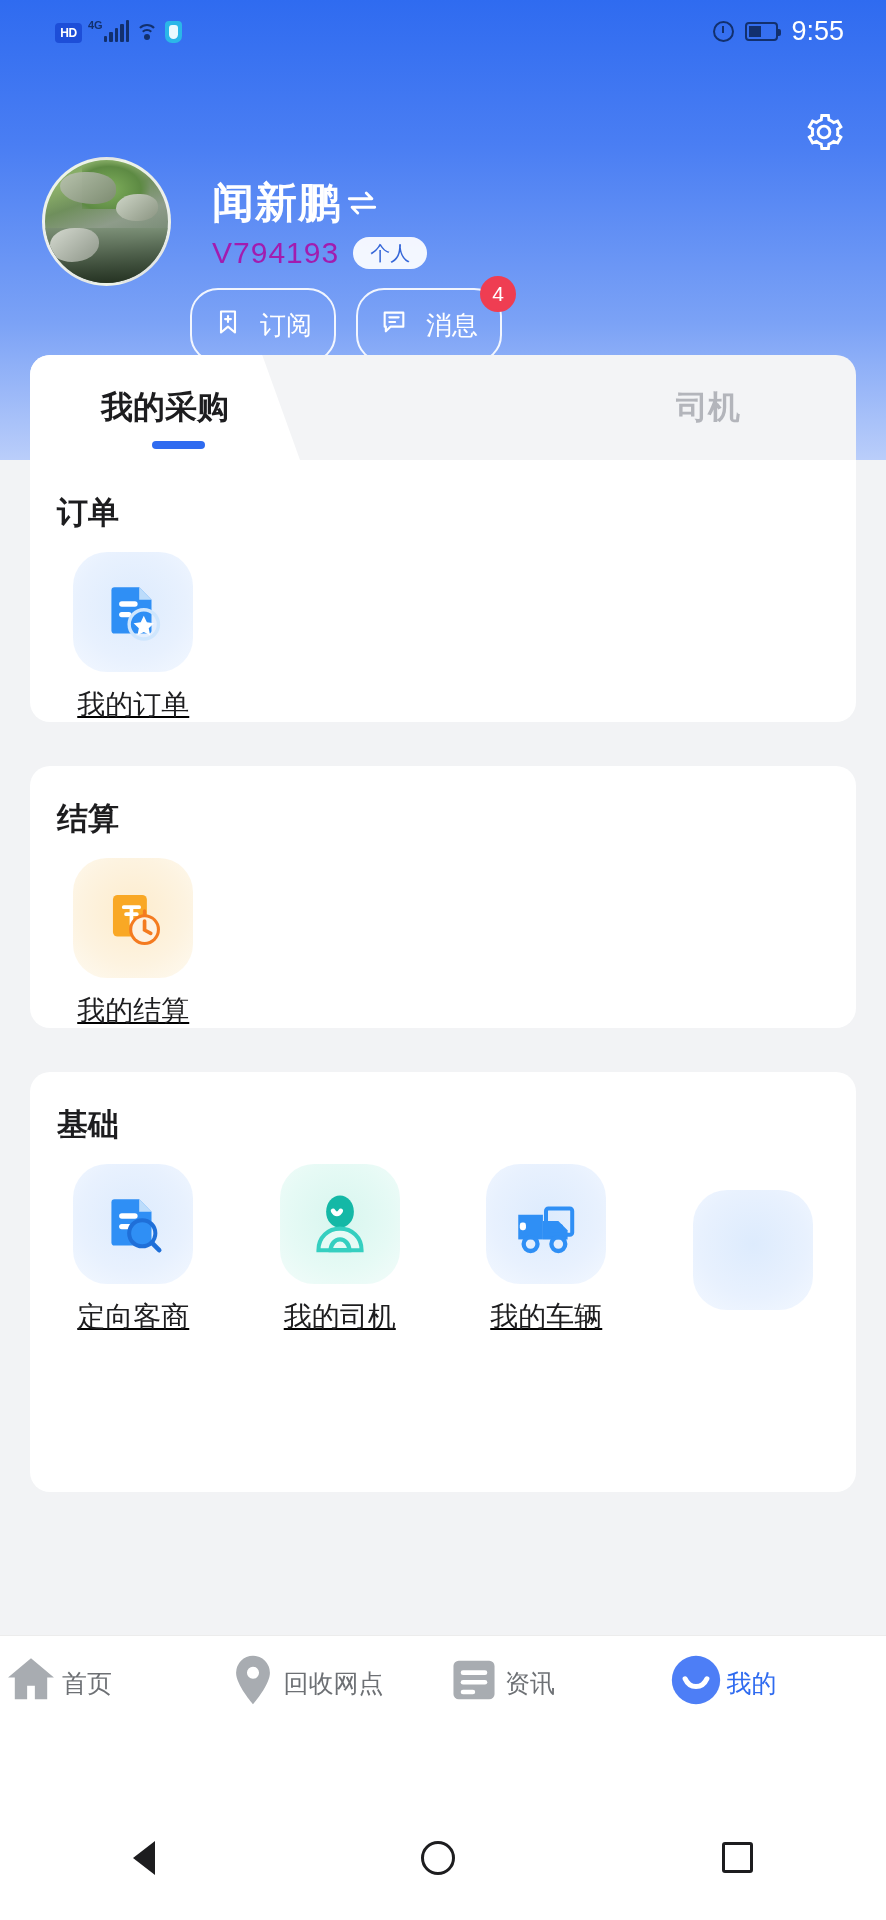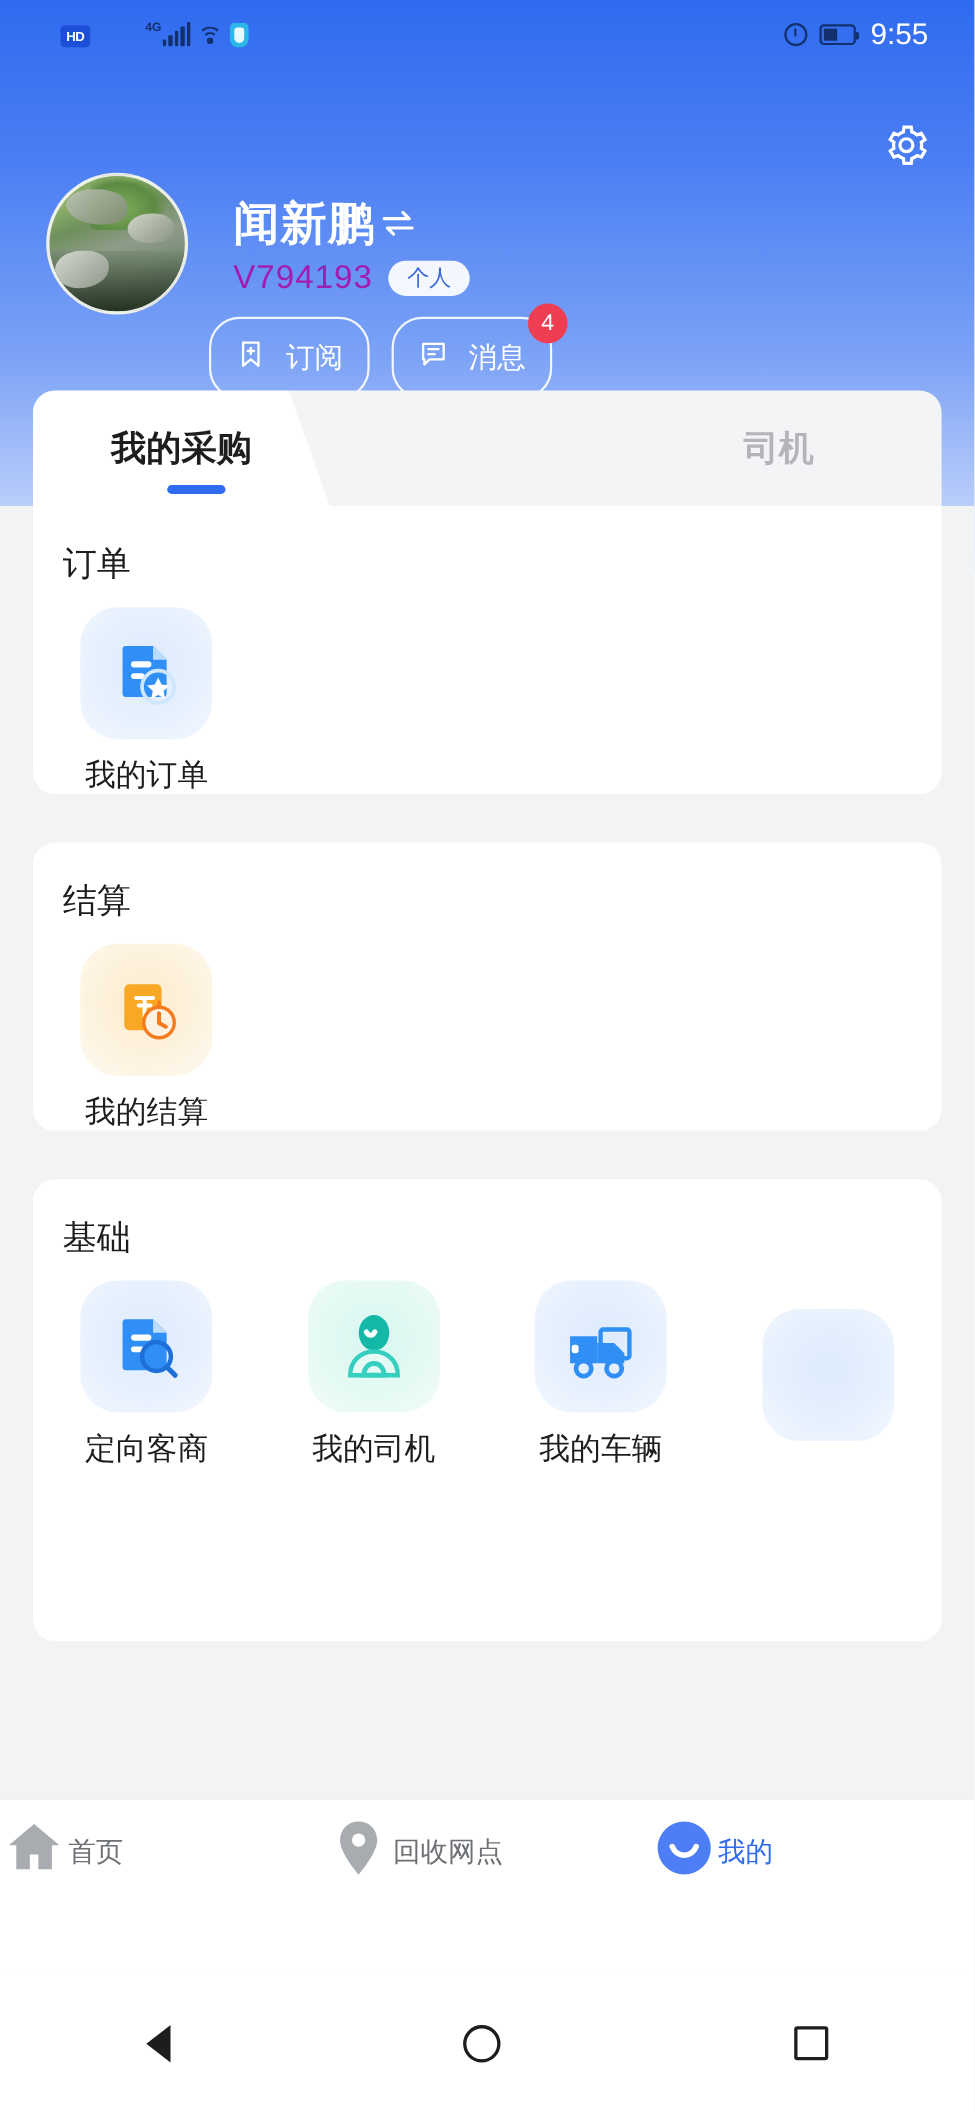--- a/index.html
+++ b/index.html
@@ -26,21 +26,21 @@
     position:absolute; left:0; top:0; width:886px; height:62px;
     display:flex; align-items:center; color:#fff;
   }
   .sb-left { display:flex; align-items:flex-end; gap:6px; margin-left:55px; }
   .sb-right { display:flex; align-items:center; gap:11px; margin-left:auto; margin-right:42px; }
   .hd-badge {
     width:27px; height:20px; border-radius:4px; background:#1d4ed8;
     color:#fff; font-size:12px; font-weight:bold; line-height:20px; text-align:center;
     letter-spacing:-0.5px;
   }
-  .net-wrap { display:flex; align-items:flex-start; gap:1px; position:relative;margin-left:44px; }
+  .net-wrap { display:flex; align-items:flex-start; gap:1px; position:relative; }
   .net-label { font-size:11px; font-weight:bold; color:#12306e; line-height:1; margin-bottom:12px; }
   .bars { display:flex; align-items:flex-end; gap:2px; height:22px; }
   .bars i { display:block; width:3.5px; background:#12306e; border-radius:1px; }
   .bars i:nth-child(1){height:6px;} .bars i:nth-child(2){height:10px;}
   .bars i:nth-child(3){height:14px;} .bars i:nth-child(4){height:18px;}
   .bars i:nth-child(5){height:22px;}
   .wifi { width:24px; height:20px; position:relative; }
   .wifi span { position:absolute; left:50%; transform:translateX(-50%);
     border:2.6px solid #12306e; border-bottom-color:transparent;
     border-left-color:transparent; border-right-color:transparent; border-radius:50%; }
@@ -120,22 +120,22 @@
   }
   .tab.active { color:#1d1d1f; }
   .tab-underline {
     position:absolute; width:53px; height:8px; background:#2f6bf0; border-radius:4px;
   }
 
   
   .card {
     position:absolute; left:30px; width:826px; background:#fff;
   }
-  .card-title { font-size:31px; font-weight:normal; color:#1d1d1f; }
-  .grid { display:flex; flex-wrap:wrap; }
+  .card-title { font-size:31px; font-weight:bold; color:#1d1d1f; }
+  .grid { display:flex; flex-wrap:wrap;text-decoration:underline; }
   .cell { width:25%; display:flex; flex-direction:column; align-items:center; }
   .cell .ico { width:120px; height:120px; border-radius:34px;
     display:flex; align-items:center; justify-content:center; }
   .cell .ico svg { width:74px; height:74px; display:block; }
   .cell .lbl { margin-top:14px; font-size:28px; color:#1d1d1f; white-space:nowrap; }
 
   .ico-blue  { background:radial-gradient(circle at 50% 45%, #ddebfd 0%, #e8f1fe 60%, #f3f8ff 100%); }
   .ico-orange{ background:radial-gradient(circle at 50% 45%, #fdeccd 0%, #fdf3e0 60%, #fefaf1 100%); }
   .ico-teal  { background:radial-gradient(circle at 50% 45%, #d8f6ef 0%, #e6faf5 60%, #f3fcfa 100%); }
 
@@ -367,20 +367,31 @@
       <div class="nlbl">首页</div>
     </div>
     <div class="navitem">
       <div class="nico">
         <svg viewBox="0 0 24 24" fill="#a8acb1">
             <path d="M12 2a7 7 0 0 0-7 7c0 5.1 7 13 7 13s7-7.9 7-13a7 7 0 0 0-7-7zm0 9.5A2.5 2.5 0 1 1 12 6.5a2.5 2.5 0 0 1 0 5z"></path>
           </svg>
       </div>
       <div class="nlbl">回收网点</div>
     </div>
+    <div class="navitem">
+      <div class="nico">
+        <svg viewBox="0 0 24 24" fill="#a8acb1">
+          <rect x="3.5" y="4" width="17" height="16" rx="2.2"></rect>
+          <rect x="6.5" y="8" width="11" height="1.9" rx=".95" fill="#ffffff"></rect>
+          <rect x="6.5" y="12" width="11" height="1.9" rx=".95" fill="#ffffff"></rect>
+          <rect x="6.5" y="16" width="6" height="1.9" rx=".95" fill="#ffffff"></rect>
+        </svg>
+      </div>
+      <div class="nlbl">资讯</div>
+    </div>
     <div class="navitem active">
       <div class="nico">
         <svg viewBox="0 0 24 24">
           <circle cx="12" cy="12" r="10" fill="#4d7ef6"></circle>
           <path d="M7.5 11.5c1.9 4.3 7.1 4.3 9 0" stroke="#ffffff" stroke-width="2.1" fill="none" stroke-linecap="round"></path>
         </svg>
       </div>
       <div class="nlbl">我的</div>
     </div>
   </div>

